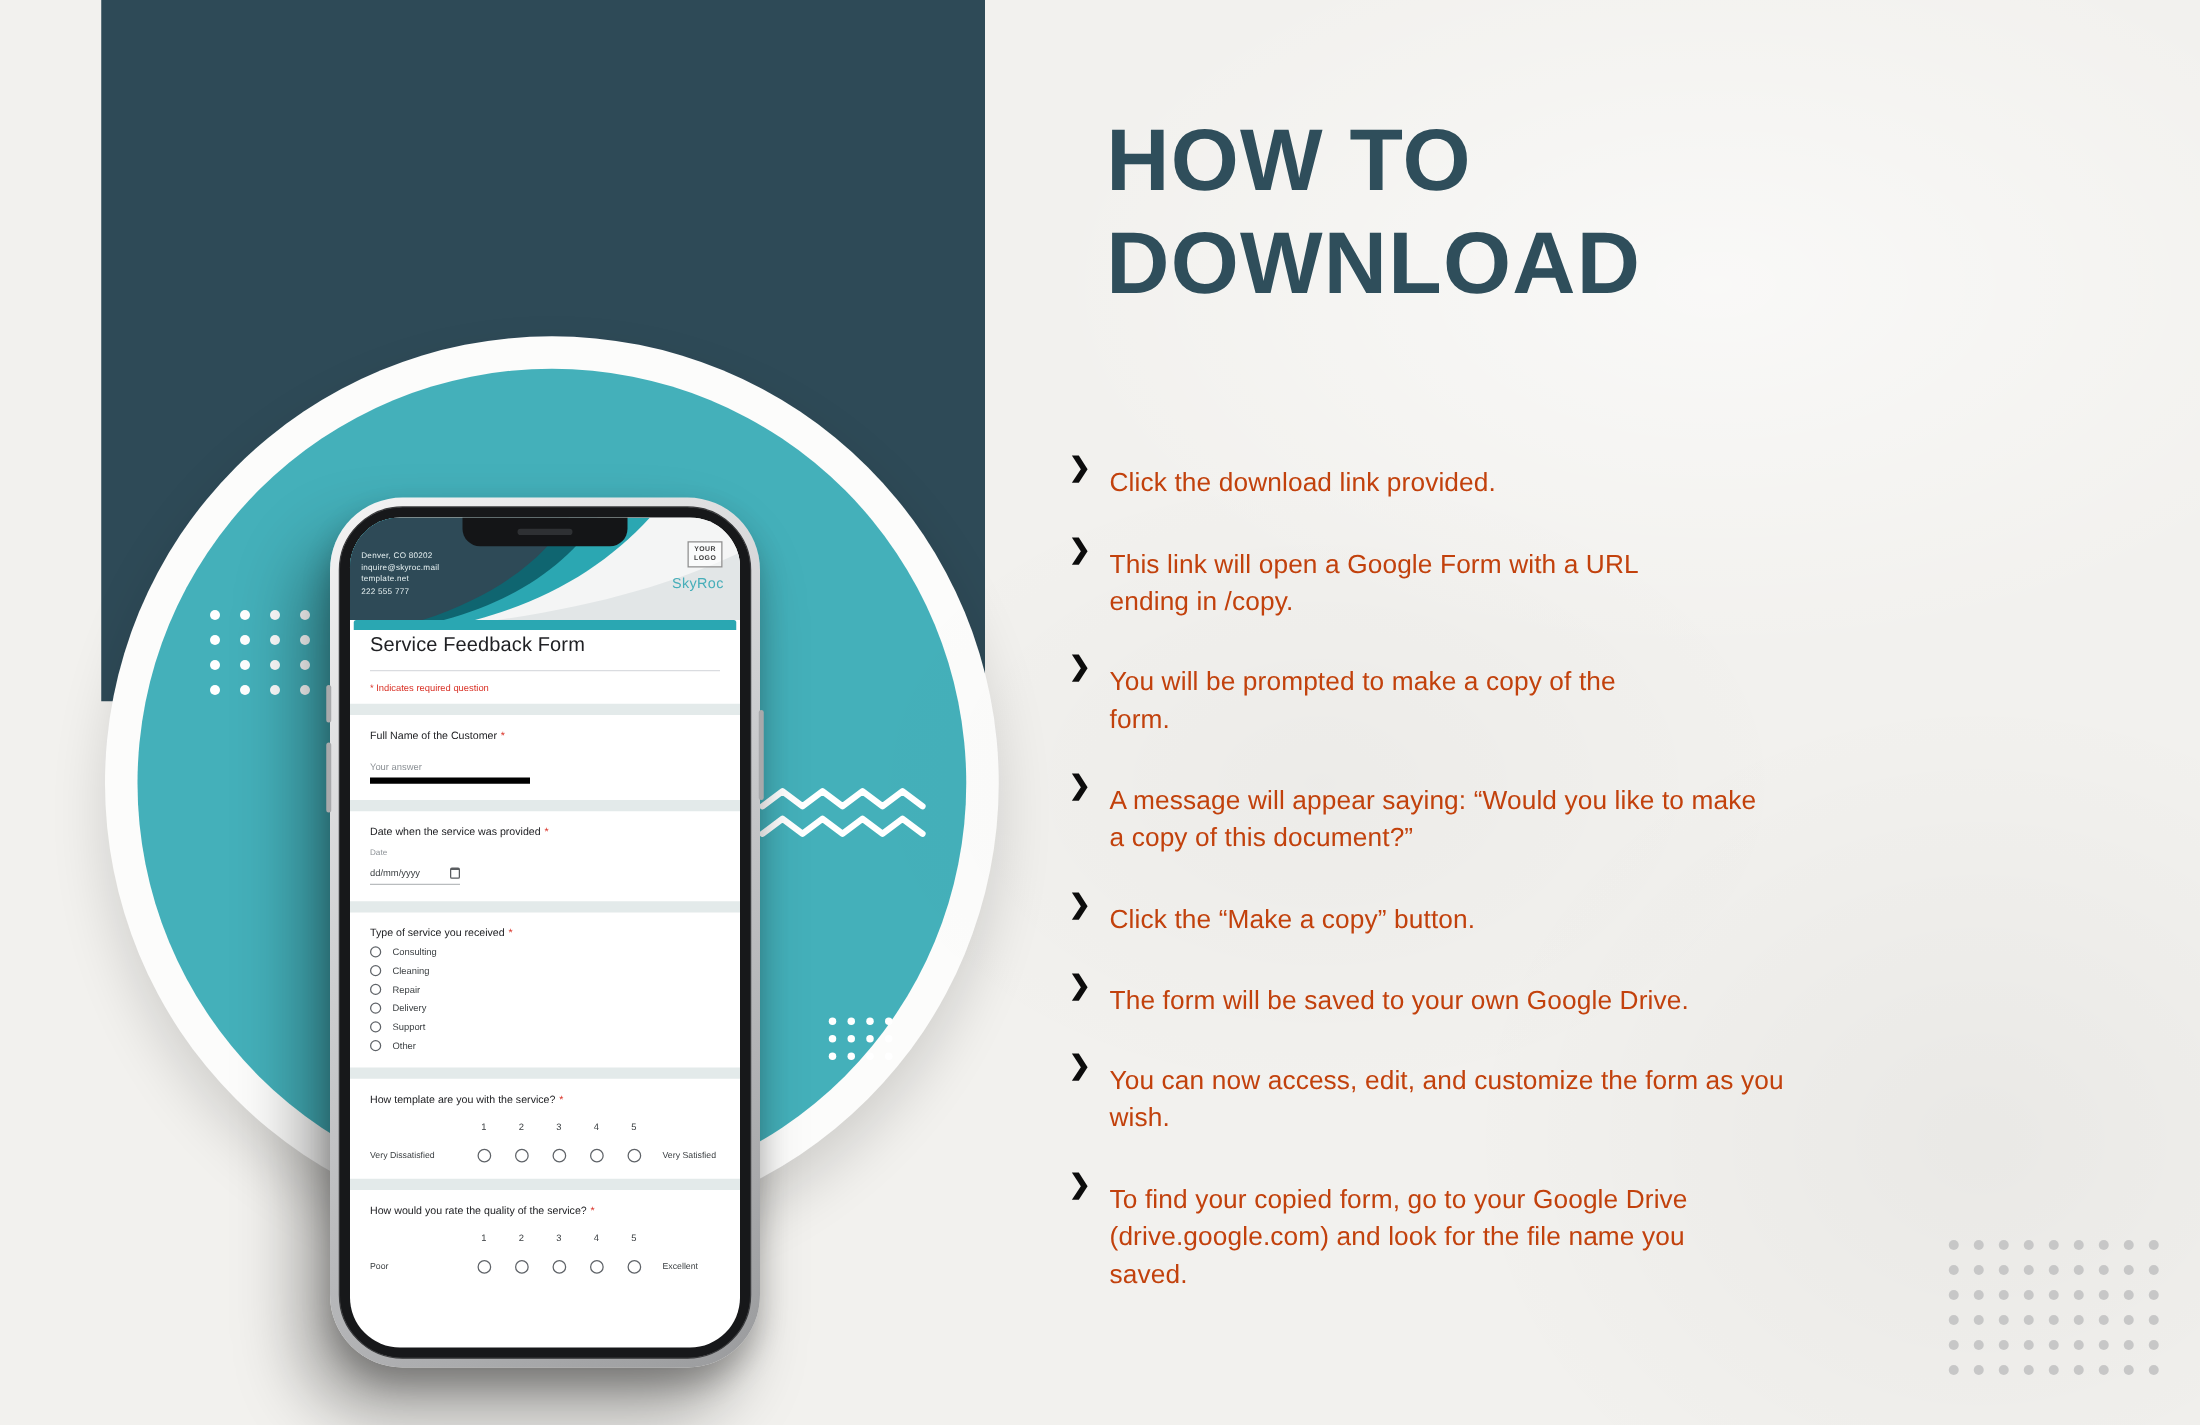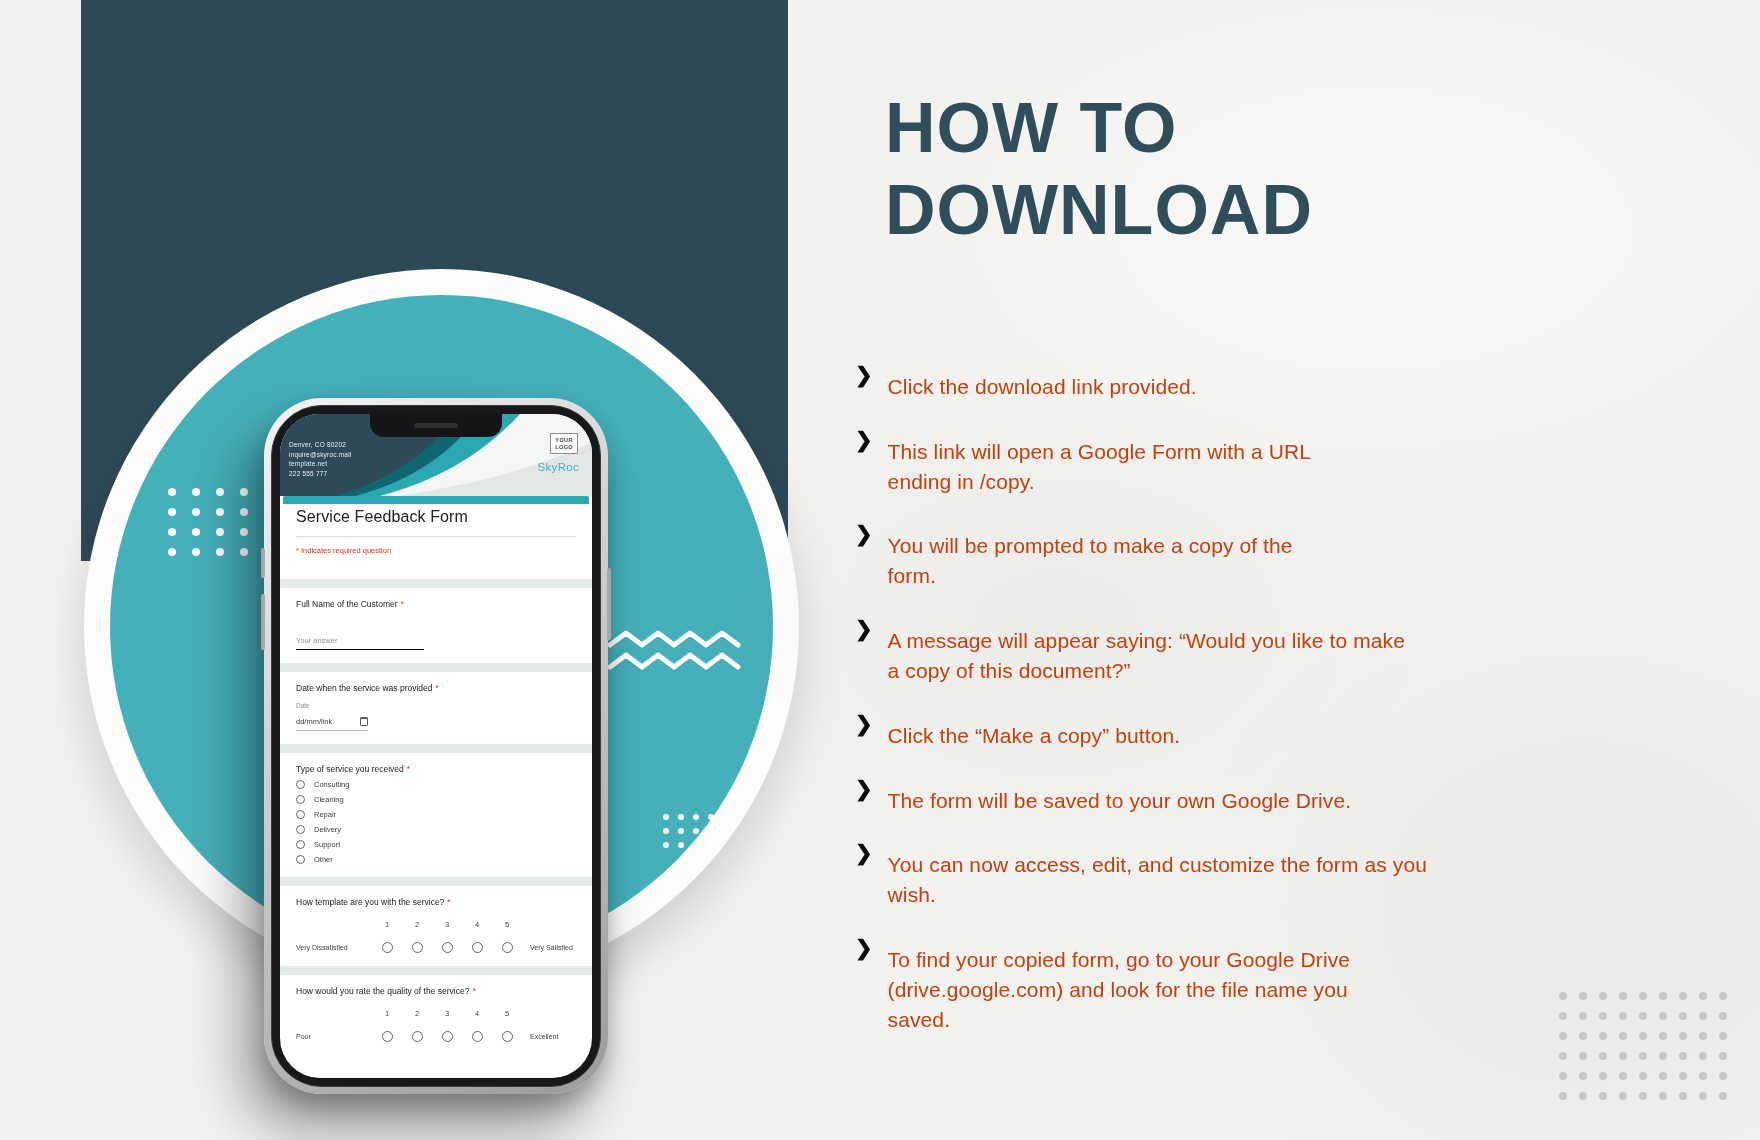--- a/index.html
+++ b/index.html
@@ -58,27 +58,27 @@
     font-size:5.5px; line-height:6.5px; font-weight:700; letter-spacing:.4px; text-align:center;
     padding:3px 4px; white-space:pre-line; z-index:2; background:rgba(255,255,255,.55); }
   .brand-name { position:absolute; right:13px; top:47px; color:#46aeb9; font-size:11.5px; font-weight:500;
     letter-spacing:.3px; z-index:2; }
 
   .teal-band { height:8px; background:#2aa7b2; margin:0 3px; border-radius:2px 2px 0 0; }
 
   .card-head { padding:4px 16px 0; }
   .form-title { font-size:16px; font-weight:400; color:#202124; letter-spacing:.1px; }
   .head-divider { height:1px; background:#dadce0; margin-top:10px; }
-  .required-note { color:#d93025; font-size:7.5px; padding:9px 16px 24px; }
+  .required-note { color:#d93025; font-size:7.5px; padding:9px 16px 8px; }
   .band { height:9px; background:#e3eaea; }
 
   .q { padding:11px 16px 13px; }
   .q-label { font-size:8.5px; color:#202124; }
   .req { color:#d93025; margin-left:3px; }
-  .answer-line { margin-top:27px; font-size:7.5px; color:#8b9095; border-bottom:1px solid #000000;
+  .answer-line { margin-top:16px; font-size:7.5px; color:#8b9095; border-bottom:5px solid #000000;
     width:128px; padding-bottom:4px; }
   .date-sub { font-size:6.5px; color:#8b9095; margin-top:9px; }
   .date-row { display:flex; align-items:center; justify-content:space-between; margin-top:8px;
     border-bottom:1px solid #b9bcbe; width:72px; padding-bottom:4px; font-size:7.5px; color:#3c4043; }
   .cal-icon { width:8px; height:9px; border:1px solid #5a5d60; border-top-width:2.5px; border-radius:1.5px; }
 
   .opt-row { display:flex; align-items:flex-start; gap:9px; margin-top:6px; }
   .radio { width:9px; height:9px; min-width:9px; border:1px solid #5f6368; border-radius:50%; background:#fff; }
   .opt-label { font-size:7.5px; color:#3c4043; }
 
@@ -242,21 +242,21 @@
       <div class="q-label"><span>Full Name of the Customer</span><span class="req">*</span></div>
       <div class="answer-line">Your answer</div>
     </div>
 
     <div class="band"></div>
 
     <div class="q">
       <div class="q-label"><span>Date when the service was provided</span><span class="req">*</span></div>
       <div class="date-sub">Date</div>
       <div class="date-row">
-        <span>dd/mm/link</span>
+        <span>dd/mm/yyyy</span>
         <span class="cal-icon"></span>
       </div>
     </div>
 
     <div class="band"></div>
 
     <div class="q">
       <div class="q-label"><span>Type of service you received</span><span class="req">*</span></div>
       <div class="opt-row">
           <span class="radio"></span>

